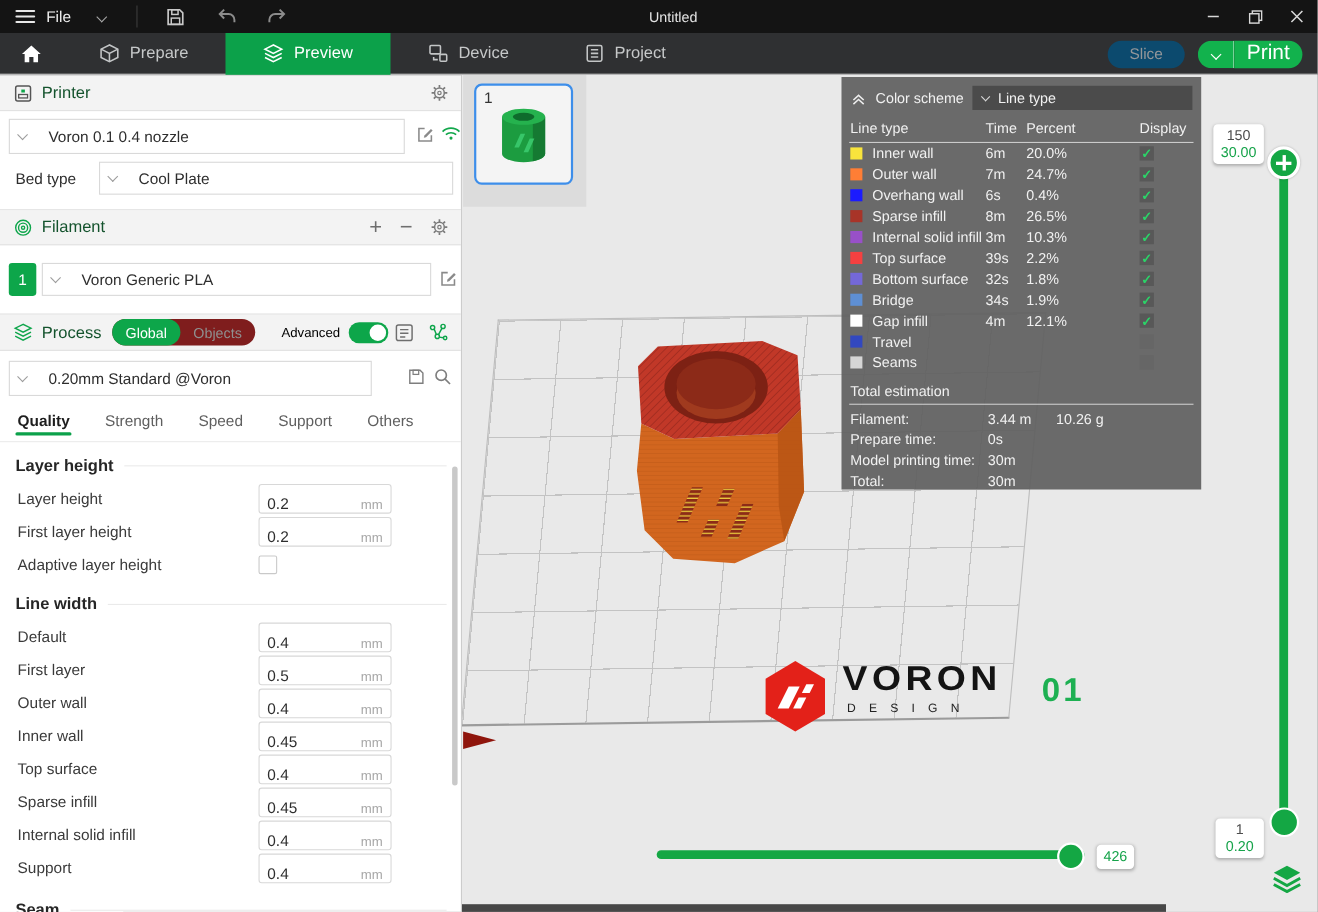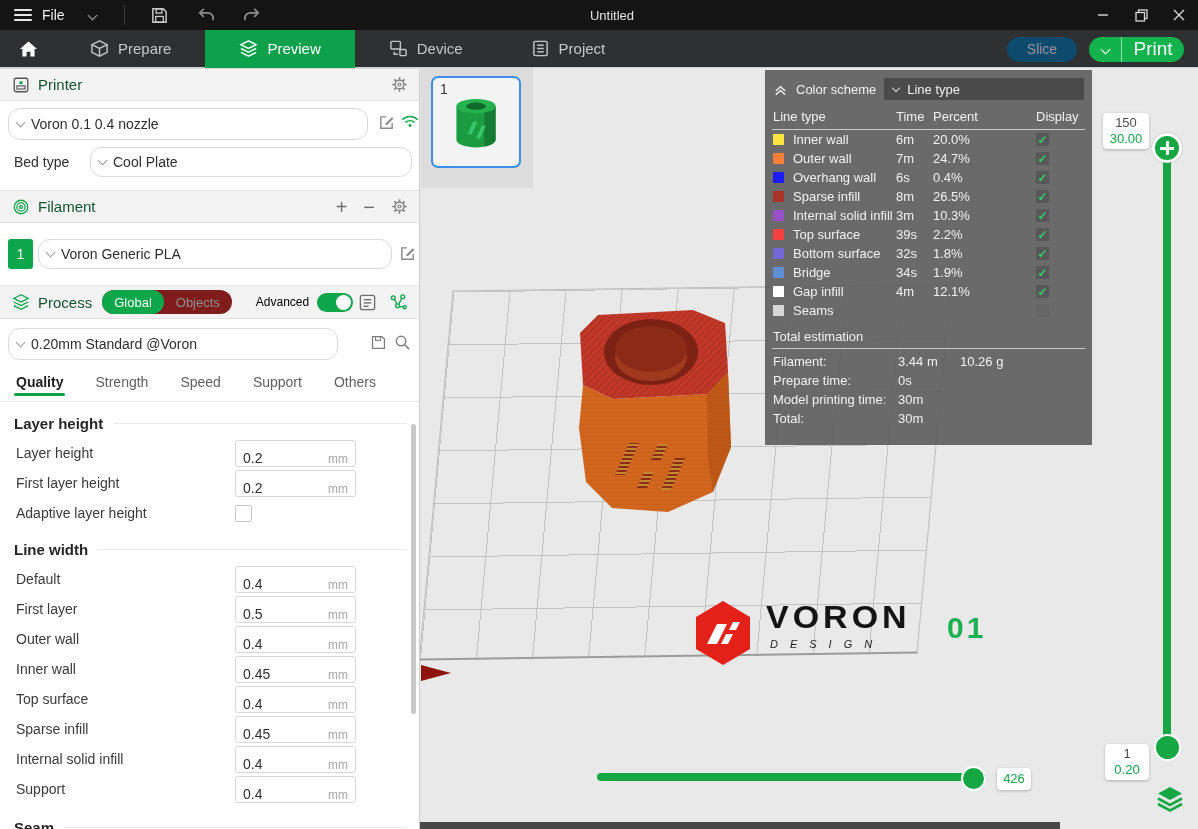--- a/index.html
+++ b/index.html
@@ -31,21 +31,21 @@
   .print-chev .chev{border-color:#fff;}
   .print-btn{width:62px;height:25px;background:#12B24D;border-radius:0 13px 13px 0;color:#fff;font-size:19px;display:flex;align-items:center;justify-content:center;}
 
   
   .sidebar{position:absolute;left:0;top:68px;width:420px;height:761px;background:#fff;border-right:1px solid #CCCCCC;z-index:10;overflow:hidden;}
   .sec-head{position:absolute;left:0;width:420px;height:33px;background:#F3F3F3;border-bottom:1px solid #E2E2E2;display:flex;align-items:center;color:#333;}
   .sec-head .ttl{font-size:15px;margin-left:8px;color:#14532d;}
   .sec-ic{margin-left:12px;display:flex;align-items:center;}
   .head-right{position:absolute;right:12px;display:flex;align-items:center;gap:16px;color:#7A7A7A;}
   .pm{font-size:20px;color:#6E6E6E;line-height:1;cursor:pointer;}
-  .combo{position:absolute;height:32px;border:1px solid #D9D9D9;border-radius:12px;background:#fff;display:flex;align-items:center;padding:0 8px;gap:7px;cursor:pointer;}
+  .combo{position:absolute;height:32px;border:1px solid #D9D9D9;border-radius:0;background:#fff;display:flex;align-items:center;padding:0 8px;gap:20px;cursor:pointer;}
   .combo .chev{border-color:#9C9C9C;margin-top:-3px;}
   .combo .cv{font-size:14px;color:#2E2E2E;white-space:nowrap;}
   .side-lab{position:absolute;font-size:14px;color:#2E2E2E;}
   .slot{position:absolute;width:25px;height:30px;background:#0DA64A;border-radius:3px;color:#fff;font-size:14px;display:flex;align-items:center;justify-content:center;}
   .pill{position:absolute;height:24px;background:#7f1d1d;border-radius:12px;display:flex;align-items:center;}
   .pill .seg{padding:0 12px;height:24px;display:flex;align-items:center;font-size:13px;color:#8F8F8F;cursor:pointer;}
   .pill .seg.on{background:#0DA64A;color:#fff;border-radius:12px;}
   .toggle{position:absolute;width:36px;height:19px;border-radius:10px;background:#0DA64A;cursor:pointer;}
   .toggle i{position:absolute;right:2px;top:2px;width:15px;height:15px;border-radius:50%;background:#fff;}
   .ptabs{position:absolute;left:0;top:300px;width:420px;height:34px;display:flex;align-items:flex-start;padding-left:16px;gap:32px;border-bottom:1px solid #ECECEC;}
@@ -67,21 +67,21 @@
 
   
   .plate-grid{position:absolute;left:436px;top:287px;width:498px;height:370px;z-index:1;
     background-image:repeating-linear-gradient(to right,#C3C3C3 0 1px,transparent 1px 56px),repeating-linear-gradient(to bottom,#C3C3C3 0 1px,transparent 1px 53px);
     border:1px solid #BDBDBD;border-bottom:2px solid #9B9B9B;
     transform:skewX(-6deg) rotate(-0.8deg);}
   .plate-arrow{position:absolute;left:421px;top:665px;width:0;height:0;border-top:8px solid transparent;border-bottom:8px solid transparent;border-left:30px solid #8F150C;z-index:2;}
   .plate-logo{position:absolute;left:692px;top:600px;display:flex;align-items:flex-start;z-index:2;}
   .logo-text{margin-left:12px;}
   .logo-brand{font-size:34px;font-weight:bold;letter-spacing:4px;color:#141414;line-height:1;transform:scaleY(0.92);}
-  .logo-sub{font-size:11px;letter-spacing:12px;color:#222;margin-top:4px;margin-left:4px;font-style:italic;}
+  .logo-sub{font-size:11px;letter-spacing:12px;color:#222;margin-top:4px;margin-left:4px;}
   .plate-id{position:absolute;left:947px;top:611px;font-size:30px;font-weight:800;letter-spacing:3px;color:#1DB052;z-index:2;}
   .model{position:absolute;left:565px;top:300px;z-index:3;}
 
   
   .thumb-strip{position:absolute;left:421px;top:68px;width:112px;height:120px;background:#DCDCDC;z-index:4;}
   .thumb-card{position:absolute;left:10px;top:8px;width:90px;height:92px;background:#F4F4F4;border:2px solid #3D8EEA;border-radius:7px;cursor:pointer;}
   .thumb-num{position:absolute;left:7px;top:3px;font-size:14px;color:#333;}
 
   
   .legend{position:absolute;left:765px;top:70px;width:327px;height:375px;background:rgba(96,96,96,0.93);color:#F1F1F1;z-index:5;padding:7px 8px 0 8px;font-size:13px;}
@@ -647,20 +647,29 @@
         <div class="lrow">
           <div class="lsw" style="background: rgb(255, 255, 255);"></div>
           <span>Gap infill</span>
           <span>4m</span>
           <span>12.1%</span>
           <div>
             <div class="lchk">✓</div>
           </div>
         </div>
         <div class="lrow">
+          <div class="lsw" style="background: rgb(50, 72, 192);"></div>
+          <span>Travel</span>
+          <span></span>
+          <span></span>
+          <div>
+            <div class="lchk off"></div>
+          </div>
+        </div>
+        <div class="lrow">
           <div class="lsw" style="background: rgb(214, 214, 214);"></div>
           <span>Seams</span>
           <span></span>
           <span></span>
           <div>
             <div class="lchk off"></div>
           </div>
         </div>
       </div>
     <div class="tot-title">Total estimation</div>

